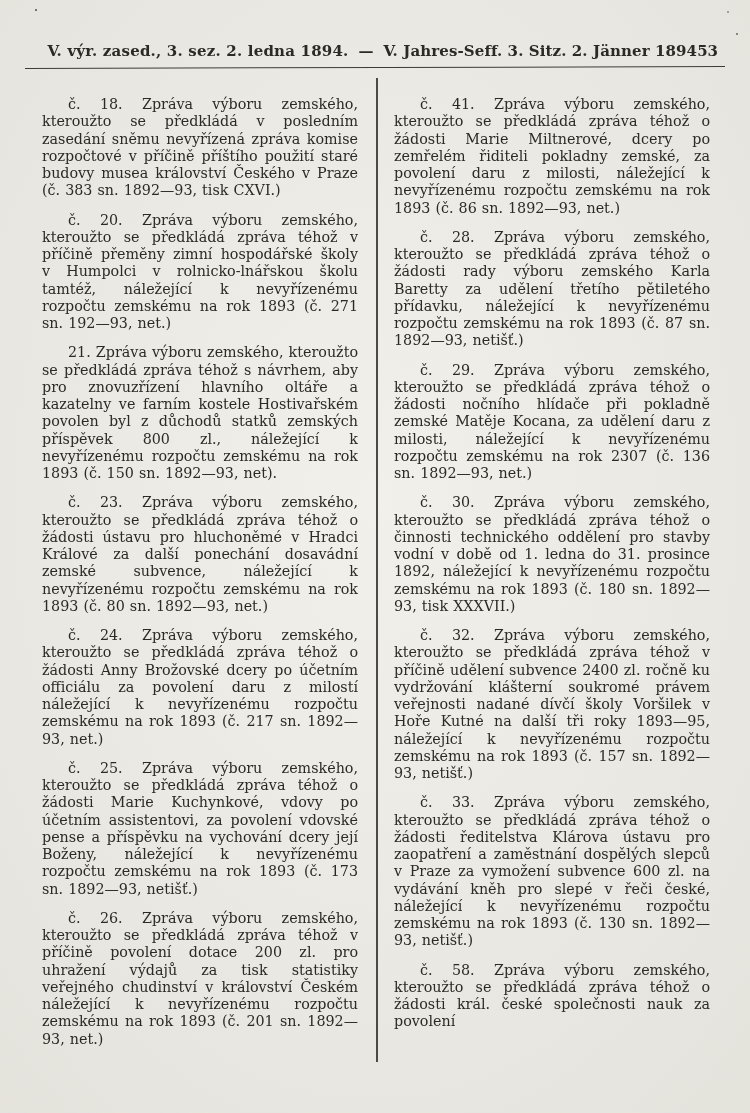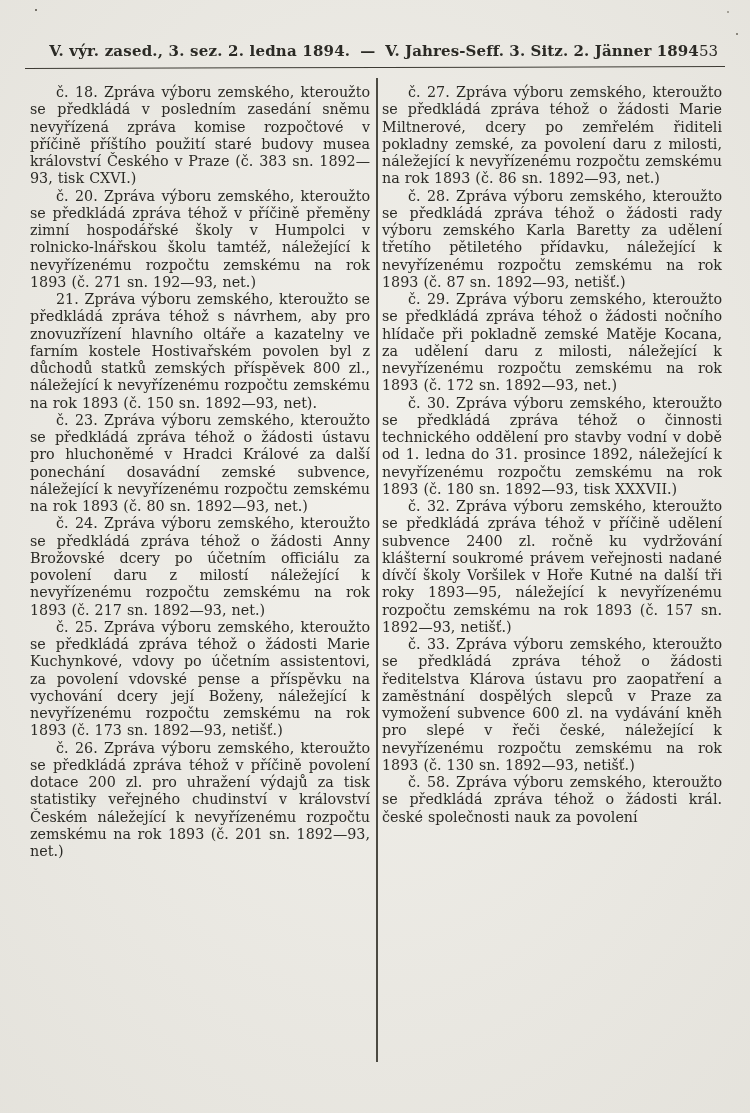--- a/index.html
+++ b/index.html
@@ -43,21 +43,21 @@
   .header .dash {
     font-weight: bold;
     padding: 0 10px;
   }
   .header .german-date {
     font-weight: bold;
     letter-spacing: 0.1px;
   }
   .header .spacer { flex: 1; }
   .header .page-number {
-    font-weight: normal;
+    font-weight: bold;
     padding-right: 4px;
   }
   .header-rule {
     position: absolute;
     top: 67px;
     left: 25px;
     width: 700px;
     height: 0;
     border-top: 1.5px solid #3d3b34;
     transform: rotate(-0.15deg);
@@ -74,21 +74,21 @@
   }
   .column {
     width: 340px;
     font-size: 14.3px;
     line-height: 17.25px;
     text-align: justify;
     text-justify: inter-word;
     hyphens: manual;
   }
   .column p {
-    margin: 0;
+    margin: 12px;
     text-indent: 26px;
     word-spacing: 0.5px;
   }
   .column-divider {
     position: absolute;
     top: -6px;
     left: 346px;
     width: 1.5px;
     height: 984px;
     background: #4c4a42;
@@ -118,23 +118,23 @@
       <p>21. Zpráva výboru zemského, kteroužto se předkládá zpráva téhož s návrhem, aby pro znovuzřízení hlavního oltáře a kazatelny ve farním kostele Hostivařském povolen byl z důchodů statků zemských příspěvek 800 zl., náležející k nevyřízenému rozpočtu zemskému na rok 1893 (č. 150 sn. 1892—93, net).</p>
       <p>č. 23. Zpráva výboru zemského, kteroužto se předkládá zpráva téhož o žádosti ústavu pro hluchoněmé v Hradci Králové za další ponechání dosavádní zemské subvence, náležející k nevyřízenému rozpočtu zemskému na rok 1893 (č. 80 sn. 1892—93, net.)</p>
       <p>č. 24. Zpráva výboru zemského, kteroužto se předkládá zpráva téhož o žádosti Anny Brožovské dcery po účetním officiálu za povolení daru z milostí náležející k nevyřízenému rozpočtu zemskému na rok 1893 (č. 217 sn. 1892—93, net.)</p>
       <p>č. 25. Zpráva výboru zemského, kteroužto se předkládá zpráva téhož o žádosti Marie Kuchynkové, vdovy po účetním assistentovi, za povolení vdovské pense a příspěvku na vychování dcery její Boženy, náležející k nevyřízenému rozpočtu zemskému na rok 1893 (č. 173 sn. 1892—93, netišť.)</p>
       <p>č. 26. Zpráva výboru zemského, kteroužto se předkládá zpráva téhož v příčině povolení dotace 200 zl. pro uhražení výdajů za tisk statistiky veřejného chudinství v království Českém náležející k nevyřízenému rozpočtu zemskému na rok 1893 (č. 201 sn. 1892—93, net.)</p>
     </div>
 
     <div class="column-divider"></div>
 
     <div class="column">
-      <p>č. 27. Zpráva výboru zemského, kteroužto se předkládá zpráva téhož o žádosti Marie Miltnerové, dcery po zemřelém řiditeli pokladny zemské, za povolení daru z milosti, náležející k nevyřízenému rozpočtu zemskému na rok 1893 (č. 86 sn. 1892—93, net.)</p>
+      <p>č. 41. Zpráva výboru zemského, kteroužto se předkládá zpráva téhož o žádosti Marie Miltnerové, dcery po zemřelém řiditeli pokladny zemské, za povolení daru z milosti, náležející k nevyřízenému rozpočtu zemskému na rok 1893 (č. 86 sn. 1892—93, net.)</p>
       <p>č. 28. Zpráva výboru zemského, kteroužto se předkládá zpráva téhož o žádosti rady výboru zemského Karla Baretty za udělení třetího pětiletého přídavku, náležející k nevyřízenému rozpočtu zemskému na rok 1893 (č. 87 sn. 1892—93, netišť.)</p>
-      <p>č. 29. Zpráva výboru zemského, kteroužto se předkládá zpráva téhož o žádosti nočního hlídače při pokladně zemské Matěje Kocana, za udělení daru z milosti, náležející k nevyřízenému rozpočtu zemskému na rok 1893 (č. 172 sn. 1892—93, net.)</p>
+      <p>č. 29. Zpráva výboru zemského, kteroužto se předkládá zpráva téhož o žádosti nočního hlídače při pokladně zemské Matěje Kocana, za udělení daru z milosti, náležející k nevyřízenému rozpočtu zemskému na rok 2307 (č. 136 sn. 1892—93, net.)</p>
       <p>č. 30. Zpráva výboru zemského, kteroužto se předkládá zpráva téhož o činnosti technického oddělení pro stavby vodní v době od 1. ledna do 31. prosince 1892, náležející k nevyřízenému rozpočtu zemskému na rok 1893 (č. 180 sn. 1892—93, tisk XXXVII.)</p>
       <p>č. 32. Zpráva výboru zemského, kteroužto se předkládá zpráva téhož v příčině udělení subvence 2400 zl. ročně ku vydržování klášterní soukromé právem veřejnosti nadané dívčí školy Voršilek v Hoře Kutné na další tři roky 1893—95, náležející k nevyřízenému rozpočtu zemskému na rok 1893 (č. 157 sn. 1892—93, netišť.)</p>
       <p>č. 33. Zpráva výboru zemského, kteroužto se předkládá zpráva téhož o žádosti ředitelstva Klárova ústavu pro zaopatření a zaměstnání dospělých slepců v Praze za vymožení subvence 600 zl. na vydávání kněh pro slepé v řeči české, náležející k nevyřízenému rozpočtu zemskému na rok 1893 (č. 130 sn. 1892—93, netišť.)</p>
       <p>č. 58. Zpráva výboru zemského, kteroužto se předkládá zpráva téhož o žádosti král. české společnosti nauk za povolení</p>
     </div>
 
   </div>
 
 </div>
 

